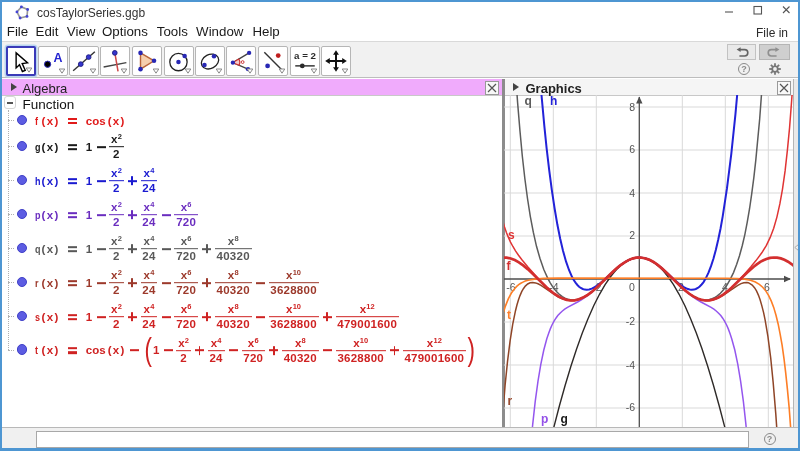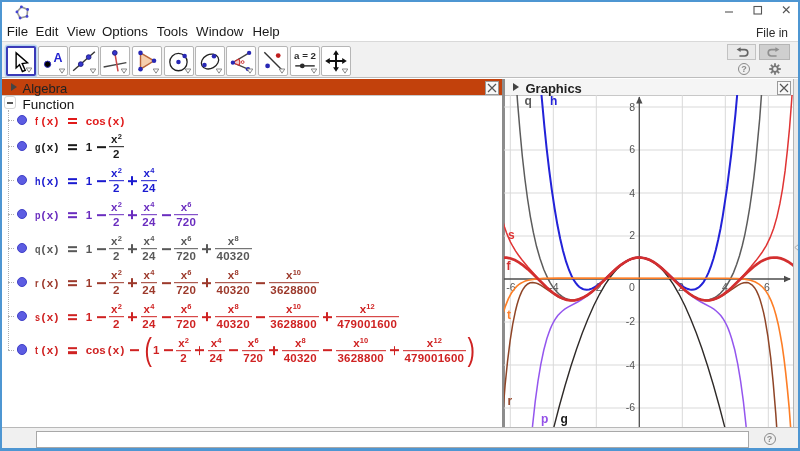--- a/index.html
+++ b/index.html
@@ -11,21 +11,21 @@
 #signin { position:absolute; right:12px; top:26px; font-size:12px; color:#2b2b2b; }
 #toolbar { position:absolute; left:2px; top:41px; right:2px; height:37px; background:#f1f1f1; border-top:1px solid #d9d9d9; border-bottom:1px solid #bdbdbd; }
 .tbtn { position:absolute; top:4px; width:30px; height:30px; background:#fff; border:1px solid #b6b6b6; border-radius:2px; }
 .tbtn svg { position:absolute; left:1px; top:1px; width:26px; height:26px; }
 .tbtn.sel { border:2.5px solid #3a3ab8; box-shadow:0 0 0 1.5px #b9d5f0; }
 .tbtn.sel svg { left:-0.5px; top:-0.5px; }
 .tbtn svg.dd { position:absolute; left:auto; top:auto; right:1px; bottom:1px; width:8px; height:6px; }
 #undo { position:absolute; left:727px; top:44px; width:29px; height:16px; background:#e9e9e9; border:1px solid #c2c2c2; }
 #redo { position:absolute; left:759px; top:44px; width:31px; height:16px; background:#cfcfcf; border:1px solid #b5b5b5; }
 #undo svg, #redo svg { position:absolute; left:7px; top:1px; width:14px; height:13px; }
-#algheader { position:absolute; left:2px; top:79px; width:501px; height:17px; background:#c2410c; border-bottom:1px solid #c8c8c8; }
+#algheader { position:absolute; left:2px; top:79px; width:501px; height:17px; background:#f0abfc; border-bottom:1px solid #c8c8c8; }
 #gfxheader { position:absolute; left:505px; top:79px; width:288px; height:17px; background:#f5f5f5; border-bottom:1px solid #c8c8c8; }
 .phtxt { position:absolute; left:20.5px; top:2px; font-size:13px; color:#222; }
 .parr { position:absolute; left:9px; top:4px; width:0; height:0; border-top:4.5px solid transparent; border-bottom:4.5px solid transparent; border-left:6px solid #444; }
 .pclose { position:absolute; top:1.5px; width:14px; height:14px; background:#f8f8f8; border:1px solid #999; }
 .pclose svg { position:absolute; left:1px; top:1px; width:10px; height:10px; }
 #divider { position:absolute; left:502px; top:79px; width:2.5px; height:348px; background:#8c8c8c; }
 #rstrip { position:absolute; left:792.5px; top:79px; width:5.5px; height:348px; background:#e9e9e9; border-left:1px solid #b5b5b5; }
 #algebra { position:absolute; left:2px; top:96px; width:500px; height:331px; background:#fff; overflow:hidden; }
 #treev { position:absolute; left:6px; top:14px; width:0; height:240px; border-left:1px dotted #b0b0b0; }
 .stub { position:absolute; left:6px; width:6px; height:0; border-top:1px dotted #b0b0b0; }
@@ -60,20 +60,21 @@
   <svg style="position:absolute;left:13px;top:3px" width="15" height="15" viewBox="0 0 20 20">
       <path d="M8.5,2.5 L16.8,6 L16,15.2 L6.8,17.3 L2.6,9.2 Z" fill="none" stroke="#999" stroke-width="2.2"></path>
       <g fill="#4444d4">
         <circle cx="8.5" cy="2.5" r="1.9"></circle>
         <circle cx="16.8" cy="6" r="1.9"></circle>
         <circle cx="16" cy="15.2" r="1.9"></circle>
         <circle cx="6.8" cy="17.3" r="1.9"></circle>
         <circle cx="2.6" cy="9.2" r="1.9"></circle>
       </g>
     </svg>
+  <span id="title">cosTaylorSeries.ggb</span>
   <svg class="abs" style="left:720px;top:0" width="75" height="18" viewBox="0 0 75 18">
     <line x1="3" y1="10" x2="11" y2="10" stroke="#555" stroke-width="1.1"></line>
     <rect x="32" y="4.5" width="7.5" height="7.5" fill="none" stroke="#555" stroke-width="1.1"></rect>
     <path d="M61,4.5 L67.5,11 M67.5,4.5 L61,11" stroke="#555" stroke-width="1.1"></path>
   </svg>
 </div>
 <div id="menubar">
   <span class="mi" style="left:4.8px">File</span>
   <span class="mi" style="left:33.6px">Edit</span>
   <span class="mi" style="left:64.8px">View</span>

